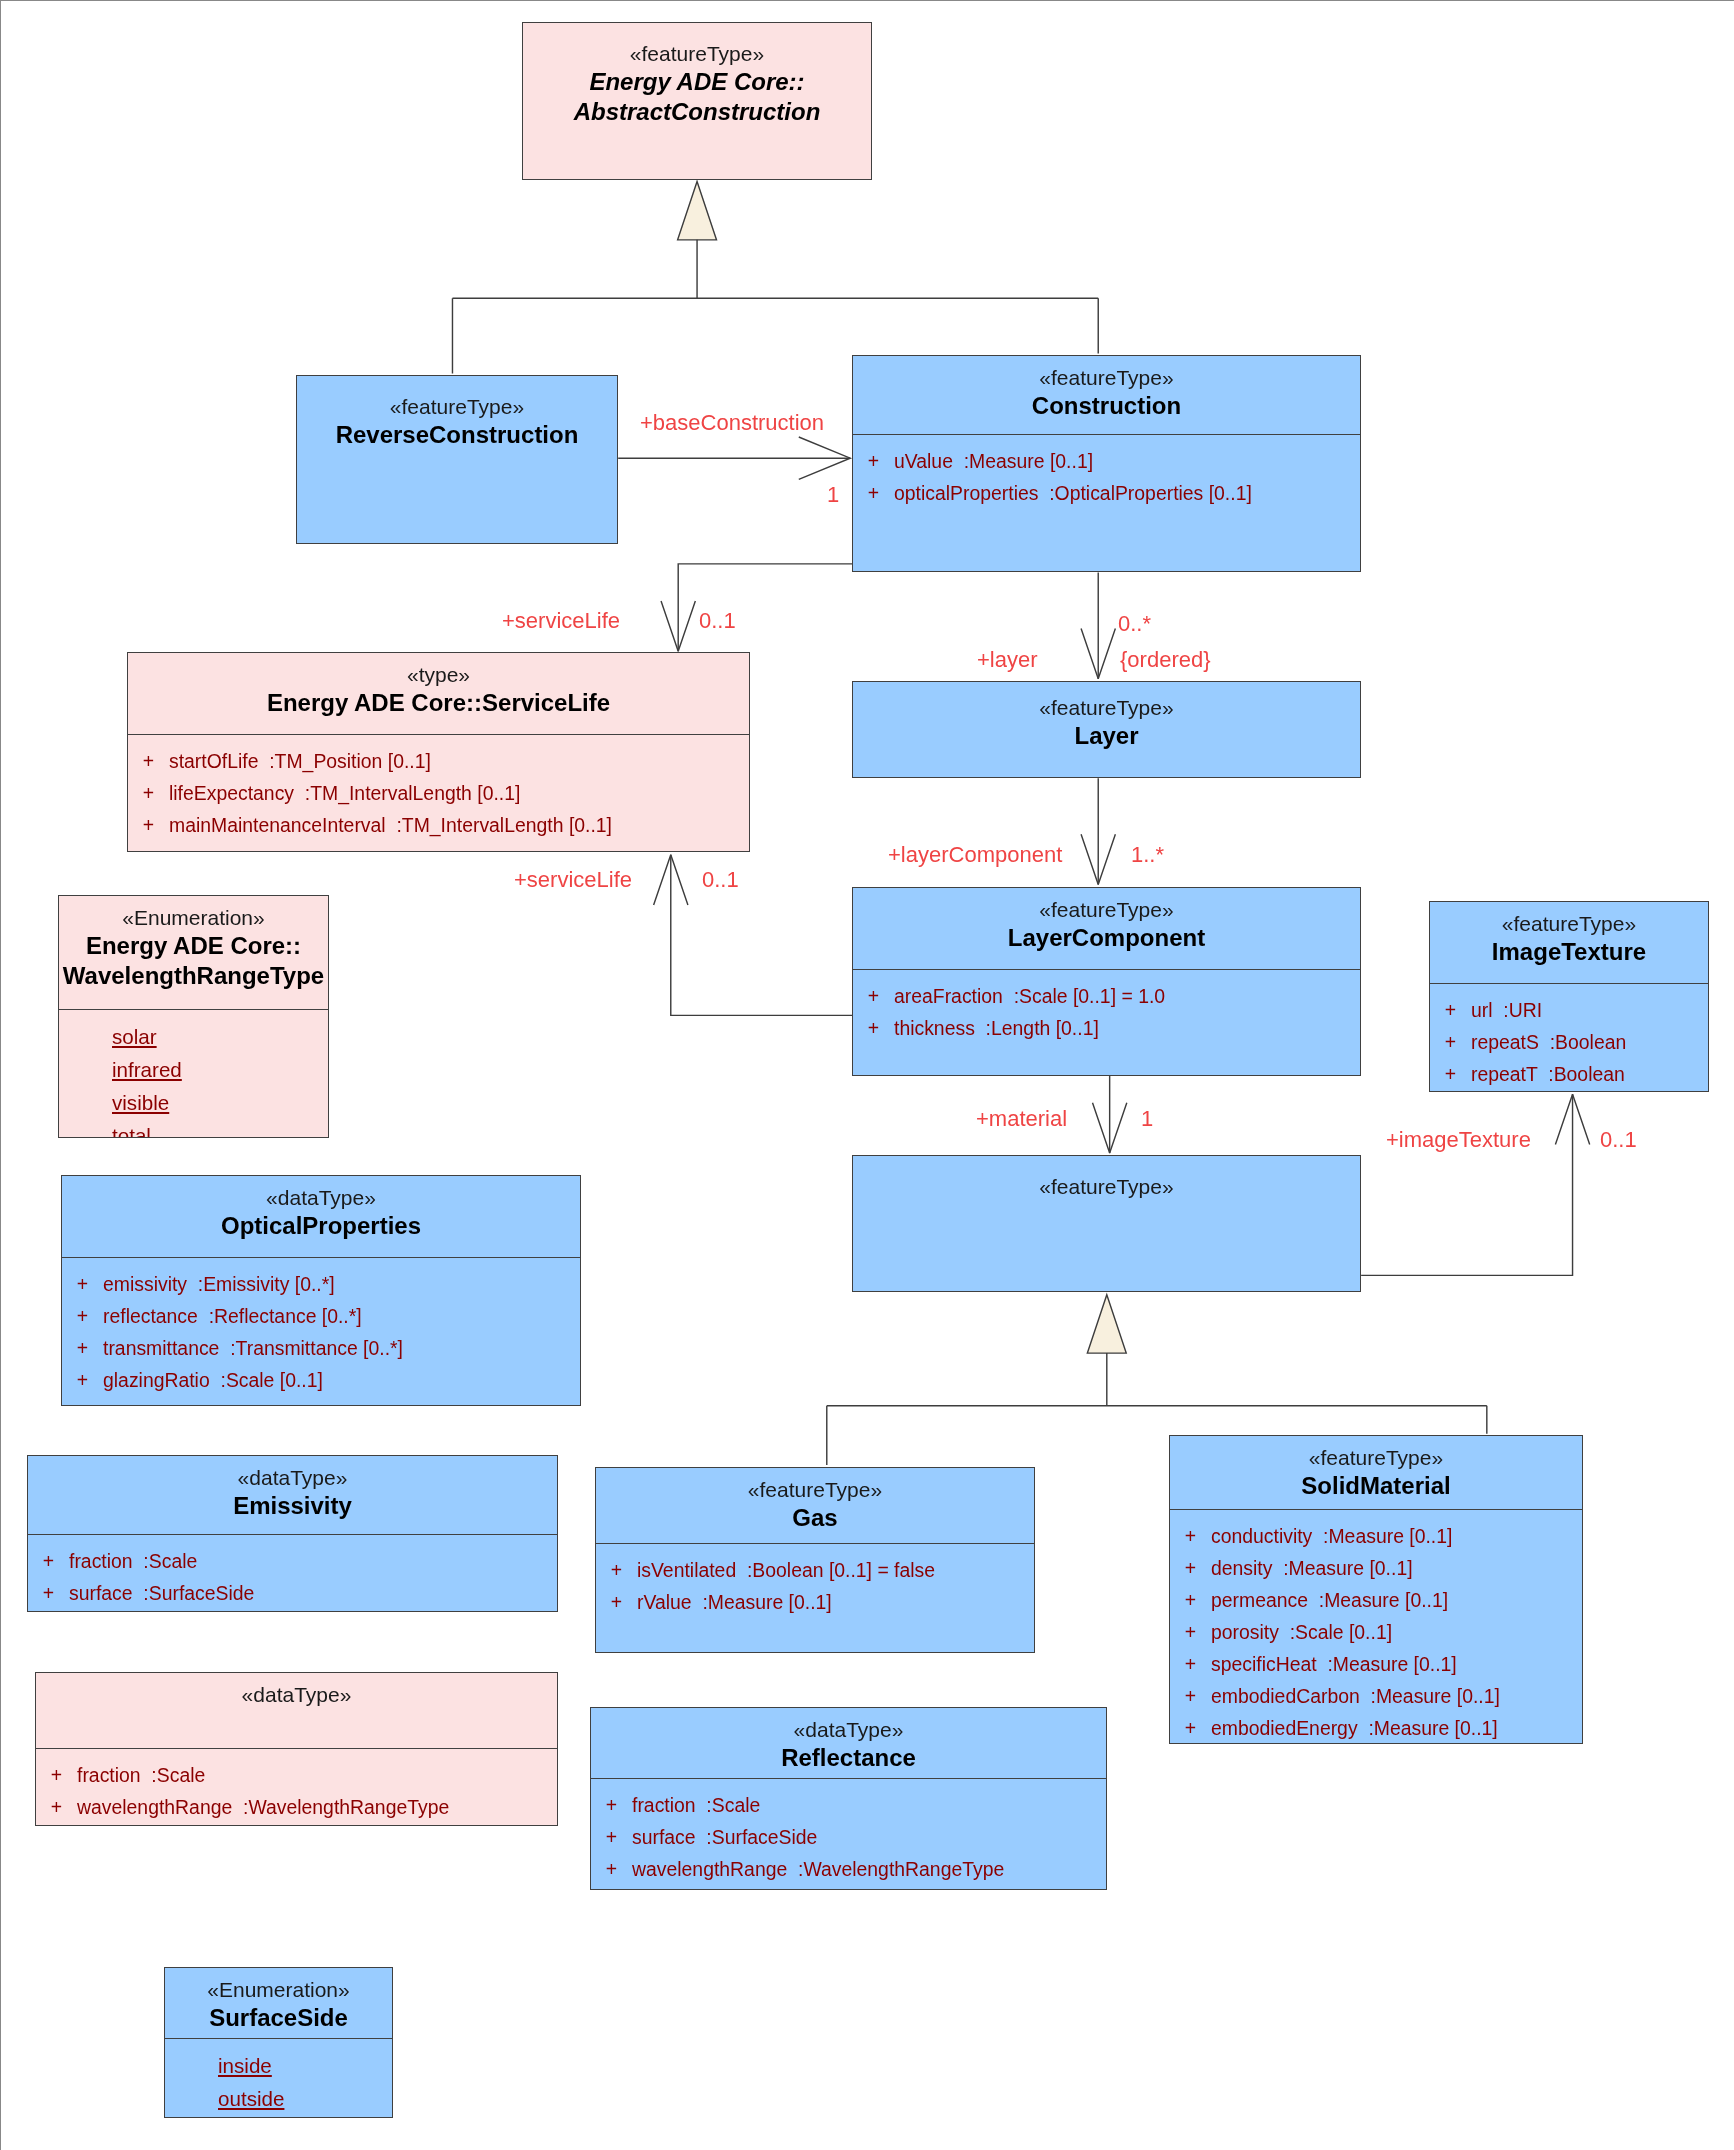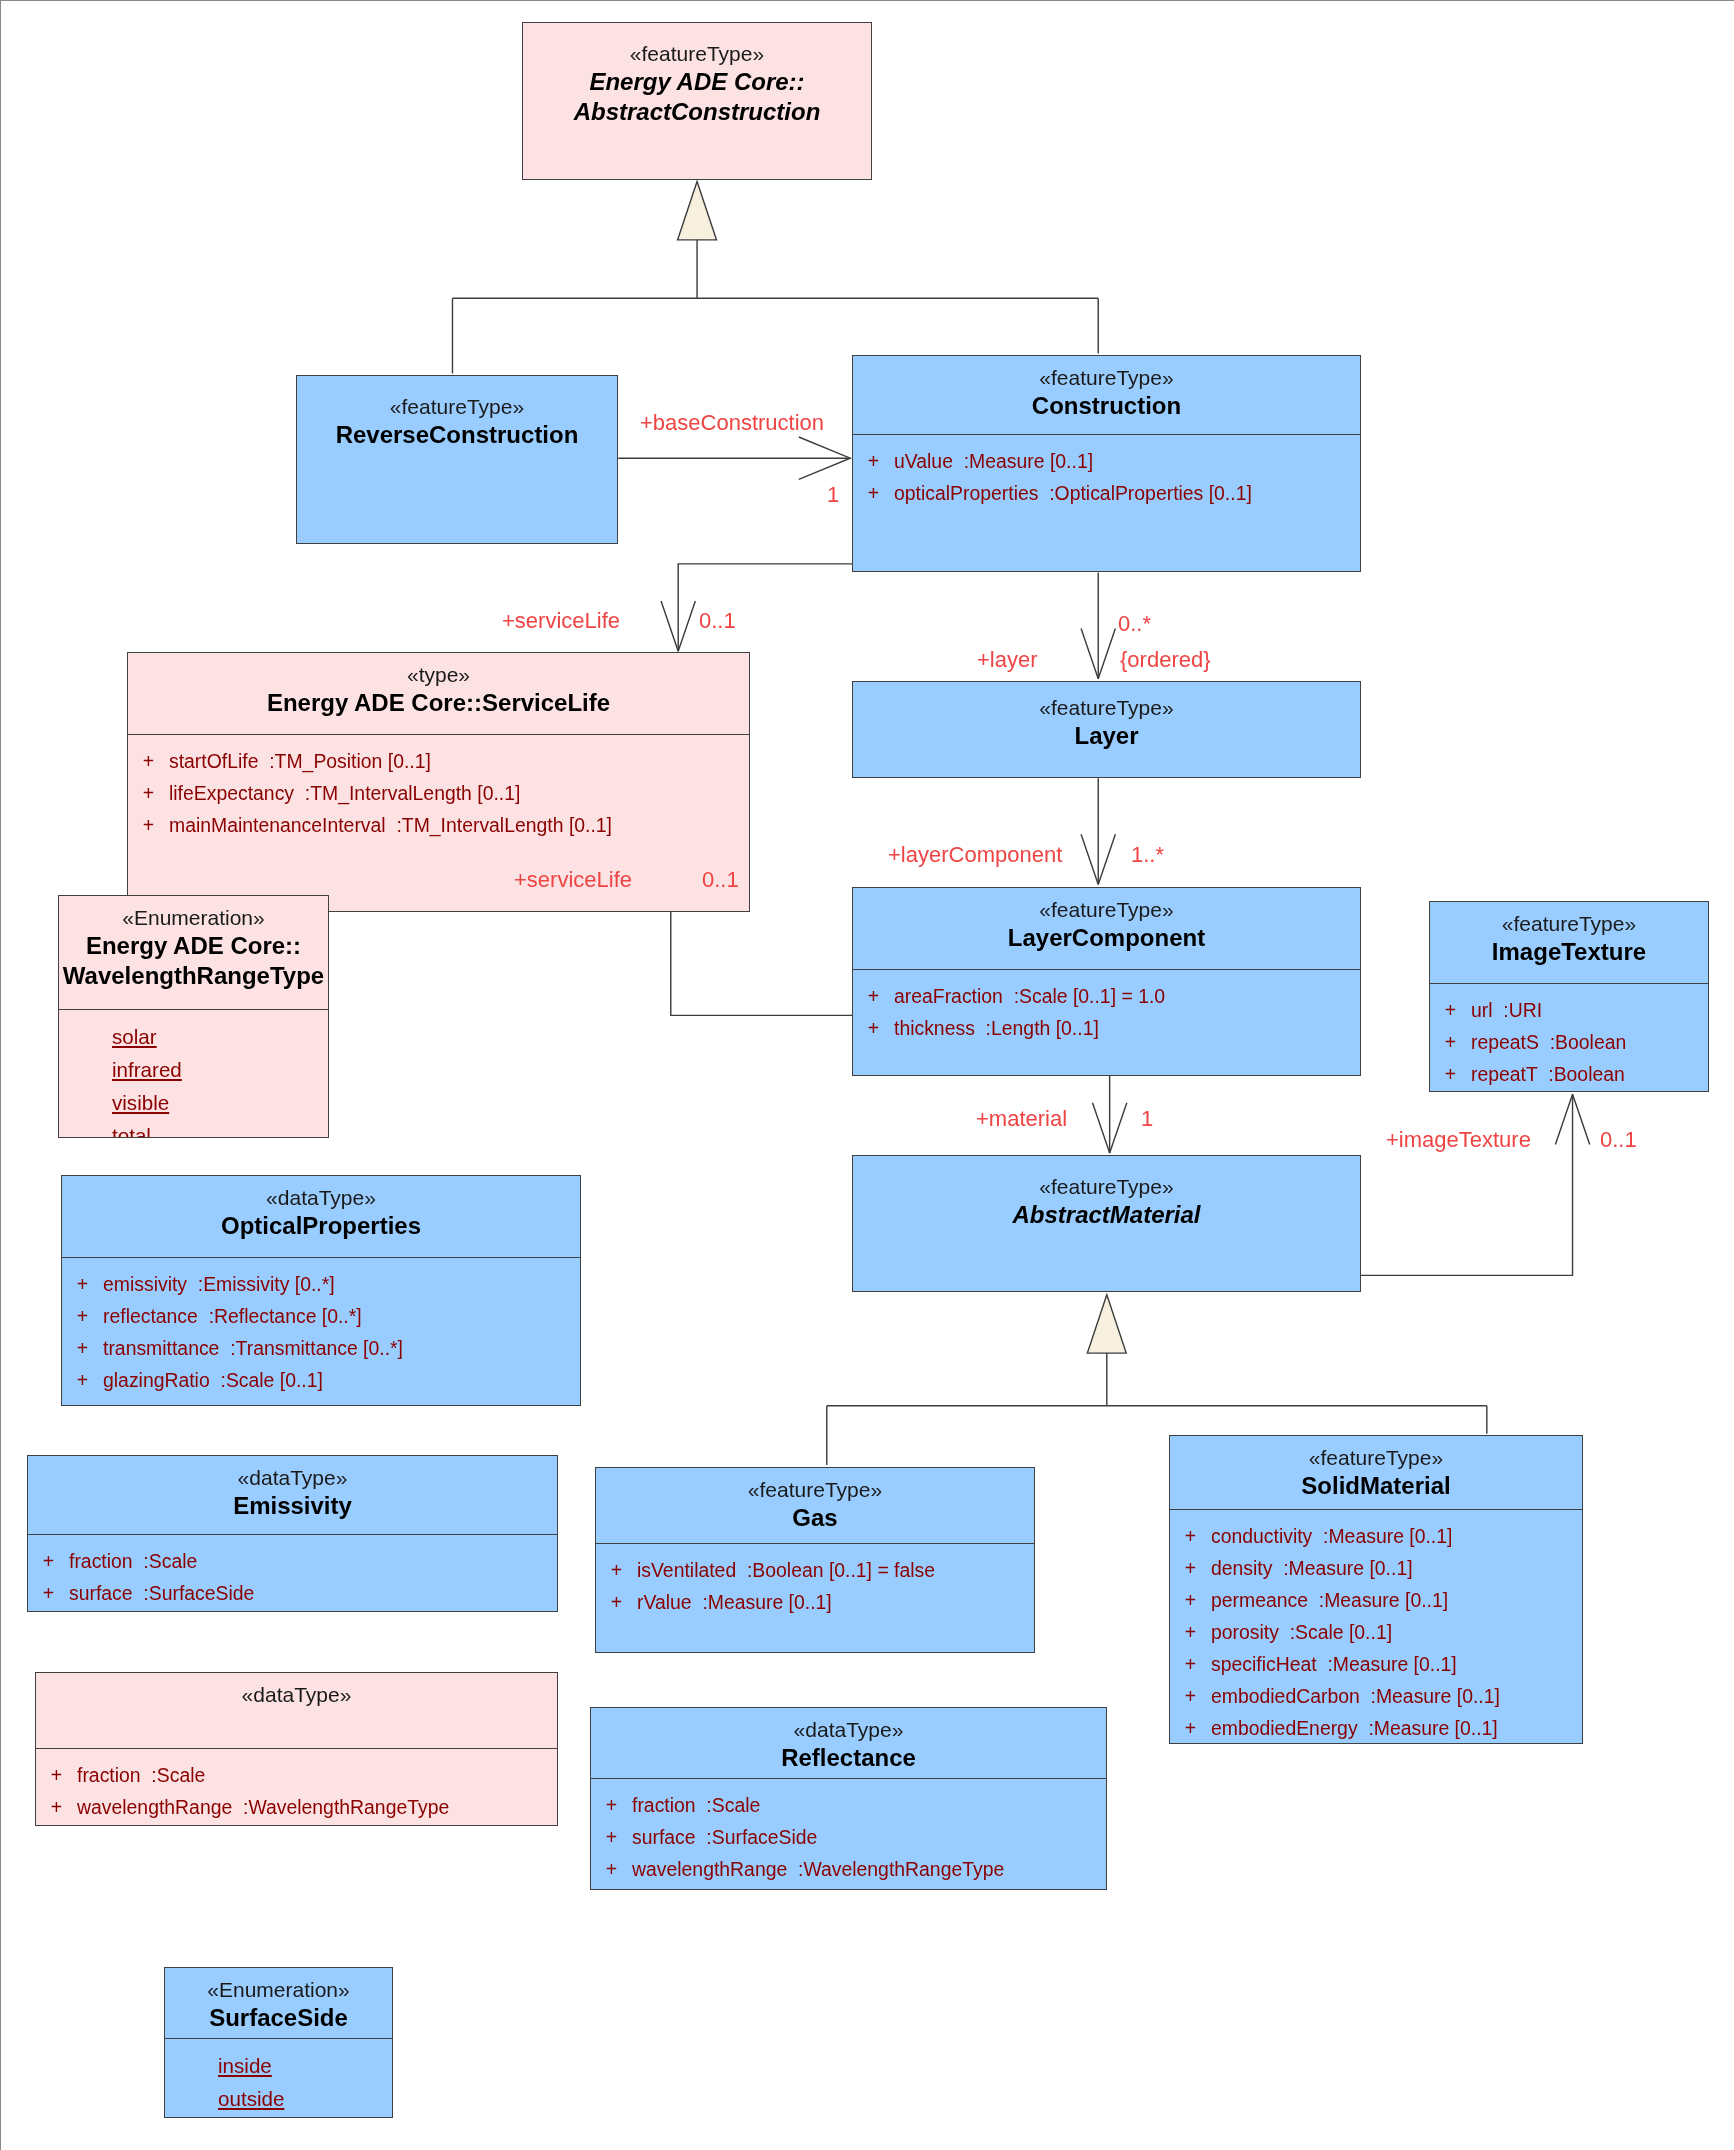--- a/index.html
+++ b/index.html
@@ -94,21 +94,21 @@
           <span class="vis">+</span>
           <span class="txt">uValue  :Measure [0..1]</span>
         </div>
         <div class="attr">
           <span class="vis">+</span>
           <span class="txt">opticalProperties  :OpticalProperties [0..1]</span>
         </div>
       </div>
   </div>
 
-  <div class="uml-box pink" style="left:126px;top:651px;width:623px;height:260px">
+  <div class="uml-box pink" style="left:126px;top:651px;width:623px;height:200px">
     <div class="box-header" style="height:81px">
       <div class="stereotype">«type»</div>
       <div class="box-name">Energy ADE Core::ServiceLife</div>
     </div>
     <div class="box-attrs">
         <div class="attr">
           <span class="vis">+</span>
           <span class="txt">startOfLife  :TM_Position [0..1]</span>
         </div>
         <div class="attr">
@@ -202,21 +202,20 @@
         <div class="attr">
           <span class="vis">+</span>
           <span class="txt">glazingRatio  :Scale [0..1]</span>
         </div>
       </div>
   </div>
 
   <div class="uml-box blue no-attrs abstract" style="left:851px;top:1154px;width:509px;height:137px">
     <div class="box-header">
       <div class="stereotype">«featureType»</div>
-      <div class="box-name">AbstractMaterial</div>
     </div>
   </div>
 
   <div class="uml-box blue" style="left:26px;top:1454px;width:531px;height:157px">
     <div class="box-header" style="height:78px">
       <div class="stereotype">«dataType»</div>
       <div class="box-name">Emissivity</div>
     </div>
     <div class="box-attrs">
         <div class="attr">

